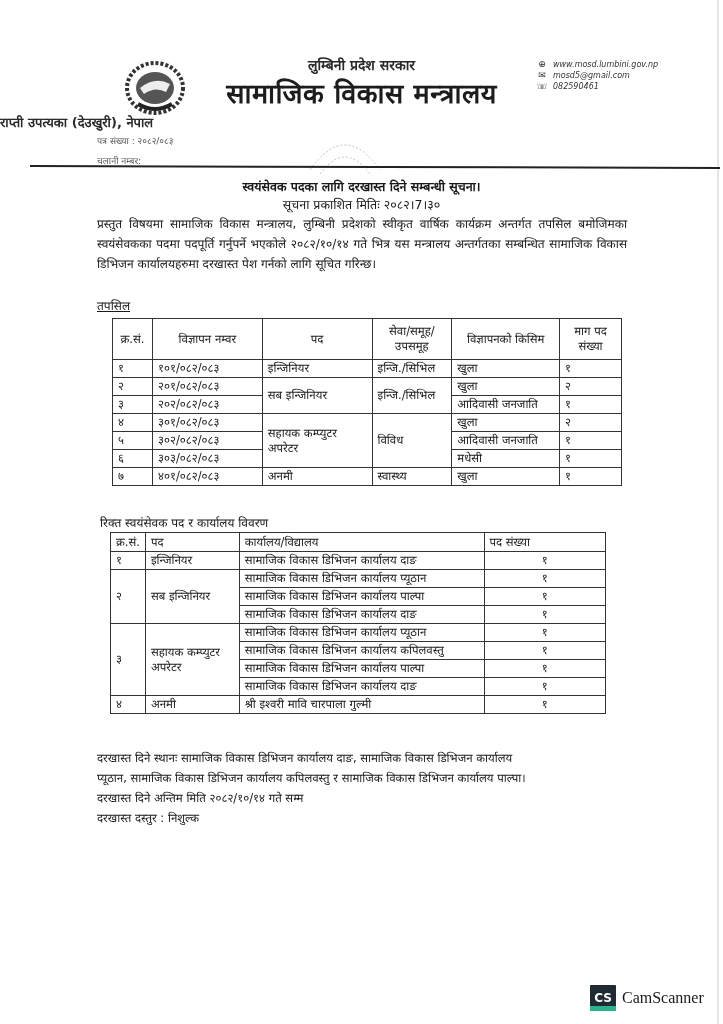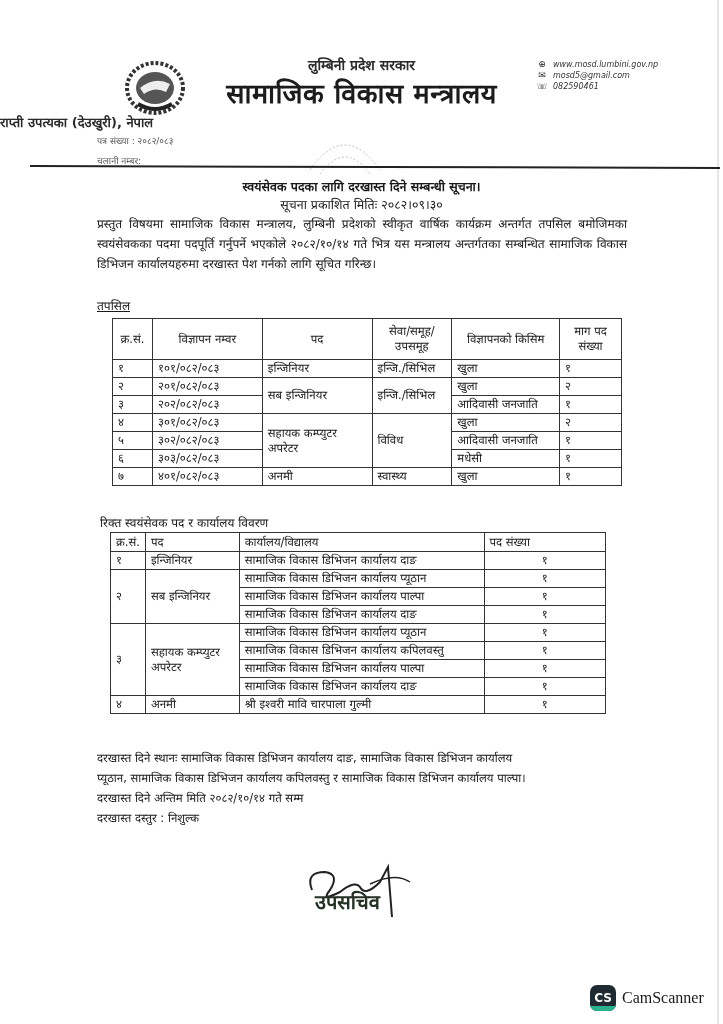--- a/index.html
+++ b/index.html
@@ -37,21 +37,21 @@
   .t2 { left: 110px; top: 532px; width: 496px; }
   .t2 th { text-align: left; height: 18px; }
   .c { text-align: center; border-radius: 9px; }
 
   .sub { position: absolute; left: 100px; top: 514px; font-size: 12px; }
   .foot { position: absolute; left: 97px; top: 748px; width: 540px; font-size: 11.5px; line-height: 20px; }
   .foot div { white-space: nowrap; }
 
   .sign { position: absolute; left: 300px; top: 862px; width: 150px; height: 60px; }
   .cs { position: absolute; left: 590px; top: 985px; display: flex; align-items: center; gap: 6px; }
-  .cs-logo { width: 26px; height: 26px; border-radius: 7px; background: #1f2a33; color: #fff; font-size: 12px; font-weight: bold; display: flex; align-items: center; justify-content: center; position: relative; overflow: hidden; font-family: "DejaVu Sans", sans-serif; }
+  .cs-logo { width: 26px; height: 26px; border-radius: 1px; background: #1f2a33; color: #fff; font-size: 12px; font-weight: bold; display: flex; align-items: center; justify-content: center; position: relative; overflow: hidden; font-family: "DejaVu Sans", sans-serif; }
   .cs-logo::after { content: ""; position: absolute; left: 0; bottom: 0; width: 26px; height: 5px; background: #2bb38f; }
   .cs-text { font-family: "Liberation Serif", serif; font-size: 16px; color: #1a1a1a; }
 </style>
 </head>
 <body>
 
 <div class="page">
   <div class="edge-right"></div>
 
   <svg class="emblem" viewBox="0 0 62 58">
@@ -84,21 +84,21 @@
   <div class="ref2">चलानी नम्बर:</div>
 
   <svg class="stamp" viewBox="0 0 90 48">
     <path d="M10 40 Q45 -10 80 40" fill="none" stroke="#444" stroke-width="1" stroke-dasharray="2 2"></path>
     <path d="M20 44 Q45 10 70 44" fill="none" stroke="#444" stroke-width="1" stroke-dasharray="2 2"></path>
   </svg>
 
   <div class="hr"></div>
 
   <div class="title">स्वयंसेवक पदका लागि दरखास्त दिने सम्बन्धी सूचना।</div>
-  <div class="pubdate">सूचना प्रकाशित मितिः २०८२।०९।३०</div>
+  <div class="pubdate">सूचना प्रकाशित मितिः २०८२।7।३०</div>
   <div class="para">प्रस्तुत विषयमा सामाजिक विकास मन्त्रालय, लुम्बिनी प्रदेशको स्वीकृत वार्षिक कार्यक्रम अन्तर्गत तपसिल बमोजिमका स्वयंसेवकका पदमा पदपूर्ति गर्नुपर्ने भएकोले २०८२/१०/१४ गते भित्र यस मन्त्रालय अन्तर्गतका सम्बन्धित सामाजिक विकास डिभिजन कार्यालयहरुमा दरखास्त पेश गर्नको लागि सूचित गरिन्छ।</div>
   <div class="tapsil">तपसिल</div>
 
   <table class="t1">
     <colgroup>
         <col style="width:40px">
         <col style="width:110px">
         <col style="width:110px">
         <col style="width:80px">
         <col style="width:108px">
@@ -229,25 +229,18 @@
   </tbody>
     </table>
 
   <div class="foot">
     <div>दरखास्त दिने स्थानः सामाजिक विकास डिभिजन कार्यालय दाङ, सामाजिक विकास डिभिजन कार्यालय</div>
     <div>प्यूठान, सामाजिक विकास डिभिजन कार्यालय कपिलवस्तु र सामाजिक विकास डिभिजन कार्यालय पाल्पा।</div>
     <div>दरखास्त दिने अन्तिम मिति २०८२/१०/१४ गते सम्म</div>
     <div>दरखास्त दस्तुर : निशुल्क</div>
   </div>
 
-  <div class="sign">
-    <svg width="150" height="60" viewBox="0 0 150 60">
-      <path d="M12 28 Q5 10 25 10 Q40 12 30 28 Q20 40 40 30 Q55 18 60 25 Q65 35 80 20 L88 5 L92 55" fill="none" stroke="#222" stroke-width="2"></path>
-      <path d="M70 22 Q95 10 110 20" fill="none" stroke="#222" stroke-width="1.5"></path>
-    </svg>
-    <div style="position:absolute;left:15px;top:26px;font-size:20px;font-weight:bold;color:#243024;">उपसचिव</div>
-  </div>
 
   <div class="cs">
     <div class="cs-logo">CS</div>
     <div class="cs-text">CamScanner</div>
   </div>
 </div>
 
 </body></html>

